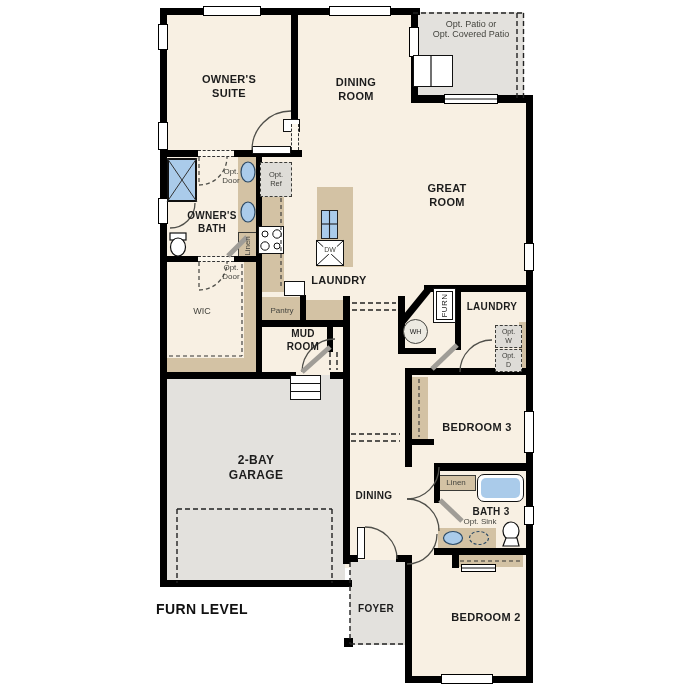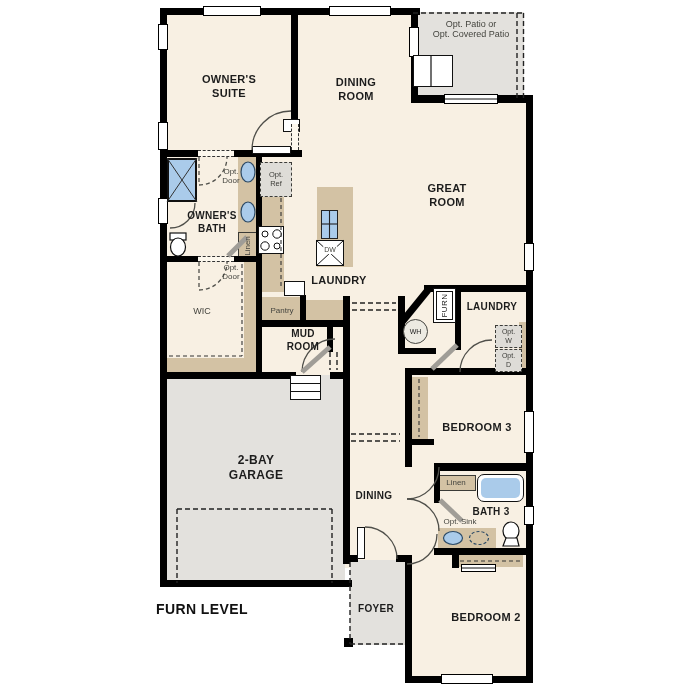--- a/index.html
+++ b/index.html
@@ -290,18 +290,18 @@
     <div>Opt. Covered Patio</div>
   </div>
   <div class="abs small-label" style="left:231px;top:177px;">
     <div>Opt.</div>
     <div>Door</div>
   </div>
   <div class="abs small-label" style="left:231px;top:273px;">
     <div>Opt.</div>
     <div>Door</div>
   </div>
-  <div class="abs small-label" style="left:460px;top:522px;">Opt. Sink</div>
+  <div class="abs small-label" style="left:480px;top:522px;">Opt. Sink</div>
   <div class="abs small-label vert" style="left:248px;top:246px;">Linen</div>
   <div class="abs small-label" style="left:456px;top:483px;">Linen</div>
   <div class="abs small-label tiny" style="left:330px;top:250px;background:#fff;padding:0 1px;z-index:8;">DW</div>
 
 </div>
 
 </body></html>

